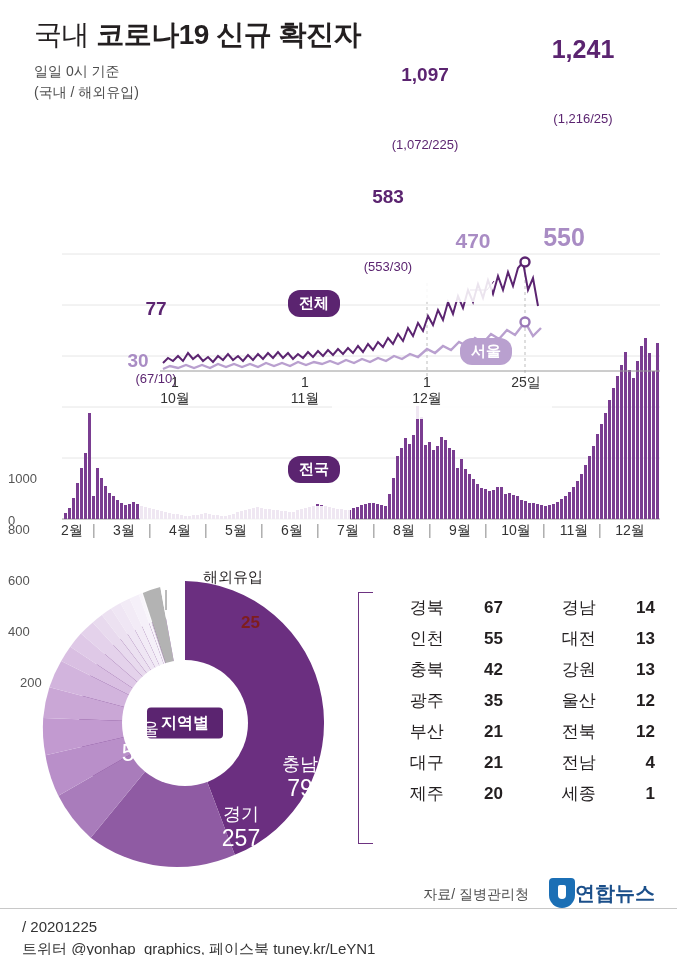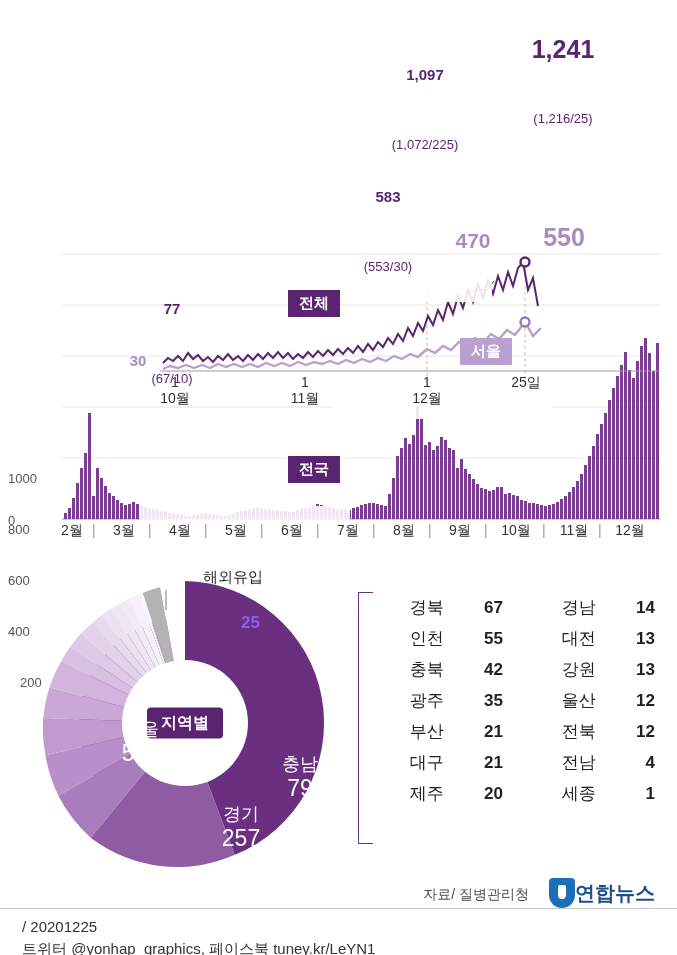--- a/index.html
+++ b/index.html
@@ -79,39 +79,39 @@
     top: 0;
     pointer-events: none;
   }
 
   .annot {
     position: absolute;
     text-align: center;
     white-space: nowrap;
   }
   .annot .big {
-    font-size: 15px;
+    font-size: 19px;
     font-weight: bold;
     color: #5b2470;
     line-height: 26px;
   }
   .annot .big.purple-light { color: #a98cc4; }
   .annot .sub {
     font-size: 13px;
     color: #5b2470;
     line-height: 17px;
     margin-top: 48px;
   }
   .annot-bg {
     position: absolute;
     background: rgba(255,255,255,0.88);
   }
   .pill {
     position: absolute;
-    border-radius: 0;
+    border-radius: 12px;
     color: #fff;
     font-size: 15px;
     font-weight: bold;
     padding: 4px 11px;
     white-space: nowrap;
   }
   .pill.dark { background: #5b2470; }
   .pill.light { background: #b9a0cf; }
   .tick-label {
     position: absolute;
@@ -159,21 +159,21 @@
     top: 0px;
     font-size: 15px;
     color: #231f20;
     white-space: nowrap;
   }
   .overseas-val {
     position: absolute;
     left: 223px;
     top: 45px;
     font-size: 17px;
-    color: #8b5cf6;
+    color: #7f1d1d;
     font-weight: bold;
   }
 
   
   .region-table {
     position: absolute;
     left: 380px;
     top: 592px;
     width: 275px;
   }
@@ -251,20 +251,29 @@
     font-size: 15px;
     color: #333;
     line-height: 22px;
   }
 </style>
 </head>
 <body>
 
 <div class="page">
 
+  <div class="header">
+    <div class="title">
+      <span class="light">국내 </span><span class="bold">코로나19 신규 확진자</span>
+    </div>
+    <div class="subtitle">
+      <div>일일 0시 기준</div>
+      <div>(국내 / 해외유입)</div>
+    </div>
+  </div>
 
   <div class="chart-area">
 
     <div class="y-label" style="left:8px; top:243px;">1000</div>
     <div class="y-label" style="left:8px; top:294px;">800</div>
     <div class="y-label" style="left:8px; top:345px;">600</div>
     <div class="y-label" style="left:8px; top:396px;">400</div>
     <div class="y-label" style="left:20px; top:447px;">200</div>
     <div class="y-label" style="left:8px; top:285px;">0</div>
 
@@ -445,40 +454,40 @@
       <circle cx="525" cy="34" r="4.5" fill="#ffffff" stroke="#5b2470" stroke-width="2.4"></circle>
       <circle cx="525" cy="94" r="4.5" fill="#ffffff" stroke="#9b79b8" stroke-width="2.4"></circle>
 
       <polyline fill="none" stroke="#5b2470" stroke-width="1" points="470,62 487,62 494,53"></polyline>
     </svg>
 
     <div class="annot-bg" style="left:322px; top:38px; width:170px; height:36px;"></div>
     <div class="annot-bg" style="left:332px; top:155px; width:220px; height:36px;"></div>
     <div class="annot-bg" style="left:140px; top:278px; width:210px; height:32px;"></div>
 
-    <div class="annot" style="left:132px; top:68px; width:80px;">
+    <div class="annot" style="left:116px; top:68px; width:80px;">
       <div class="big">77</div>
       <div class="sub">(67/10)</div>
     </div>
 
     <div class="annot" style="left:108px; top:120px; width:60px;">
       <div class="big purple-light">30</div>
     </div>
 
     <div class="annot" style="left:338px; top:-44px; width:100px;">
       <div class="big">583</div>
       <div class="sub">(553/30)</div>
     </div>
 
     <div class="annot" style="left:360px; top:-166px; width:130px;">
       <div class="big">1,097</div>
       <div class="sub">(1,072/225)</div>
     </div>
 
-    <div class="annot" style="left:488px; top:-192px; width:150px;">
+    <div class="annot" style="left:508px; top:-192px; width:150px;">
       <div class="big" style="font-size:25px;">1,241</div>
       <div class="sub">(1,216/25)</div>
     </div>
 
     <div class="annot" style="left:443px; top:0px; width:60px;">
       <div class="big purple-light" style="font-size:21px;">470</div>
     </div>
 
     <div class="annot" style="left:524px; top:-4px; width:80px;">
       <div class="big purple-light" style="font-size:25px;">550</div>

